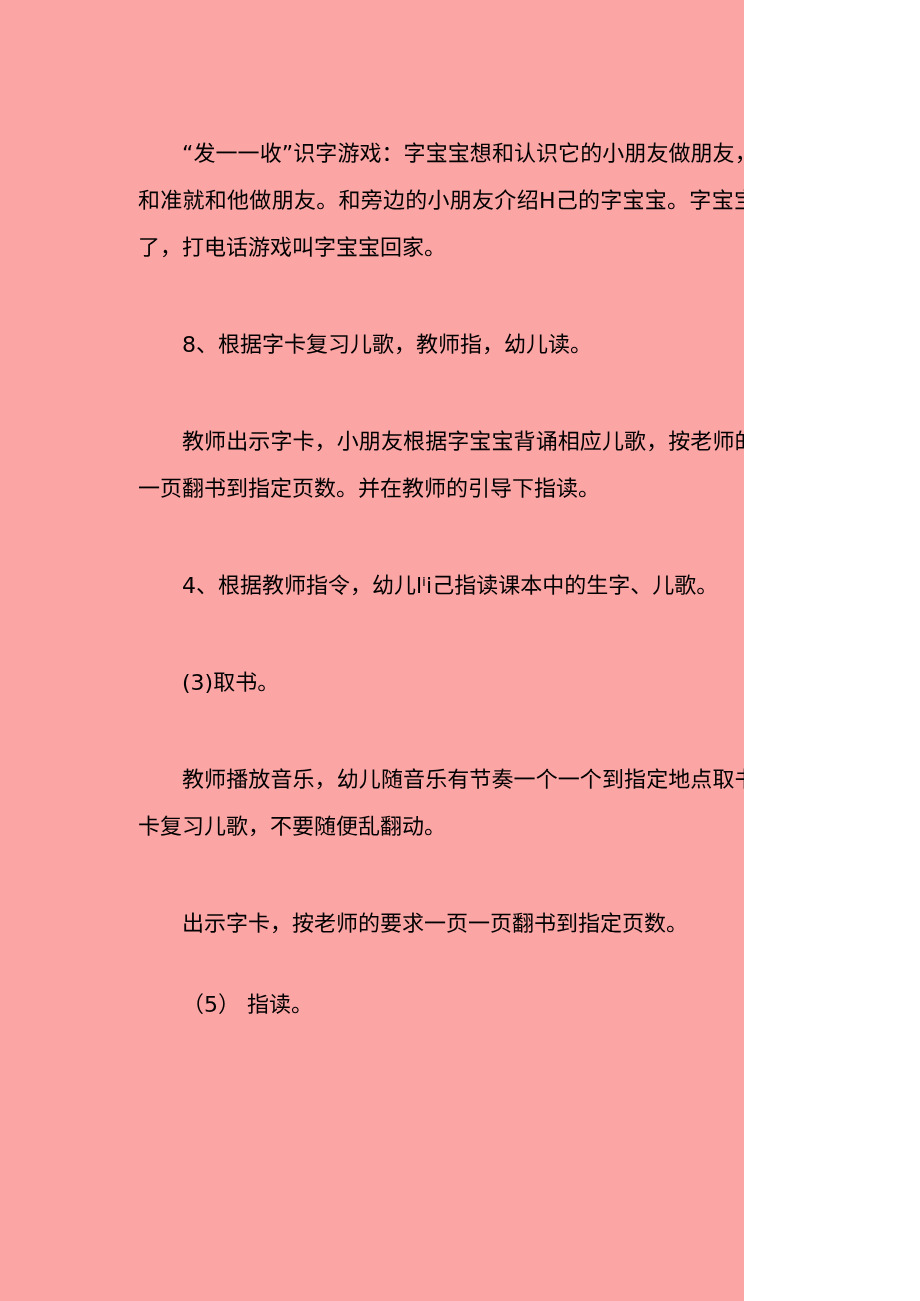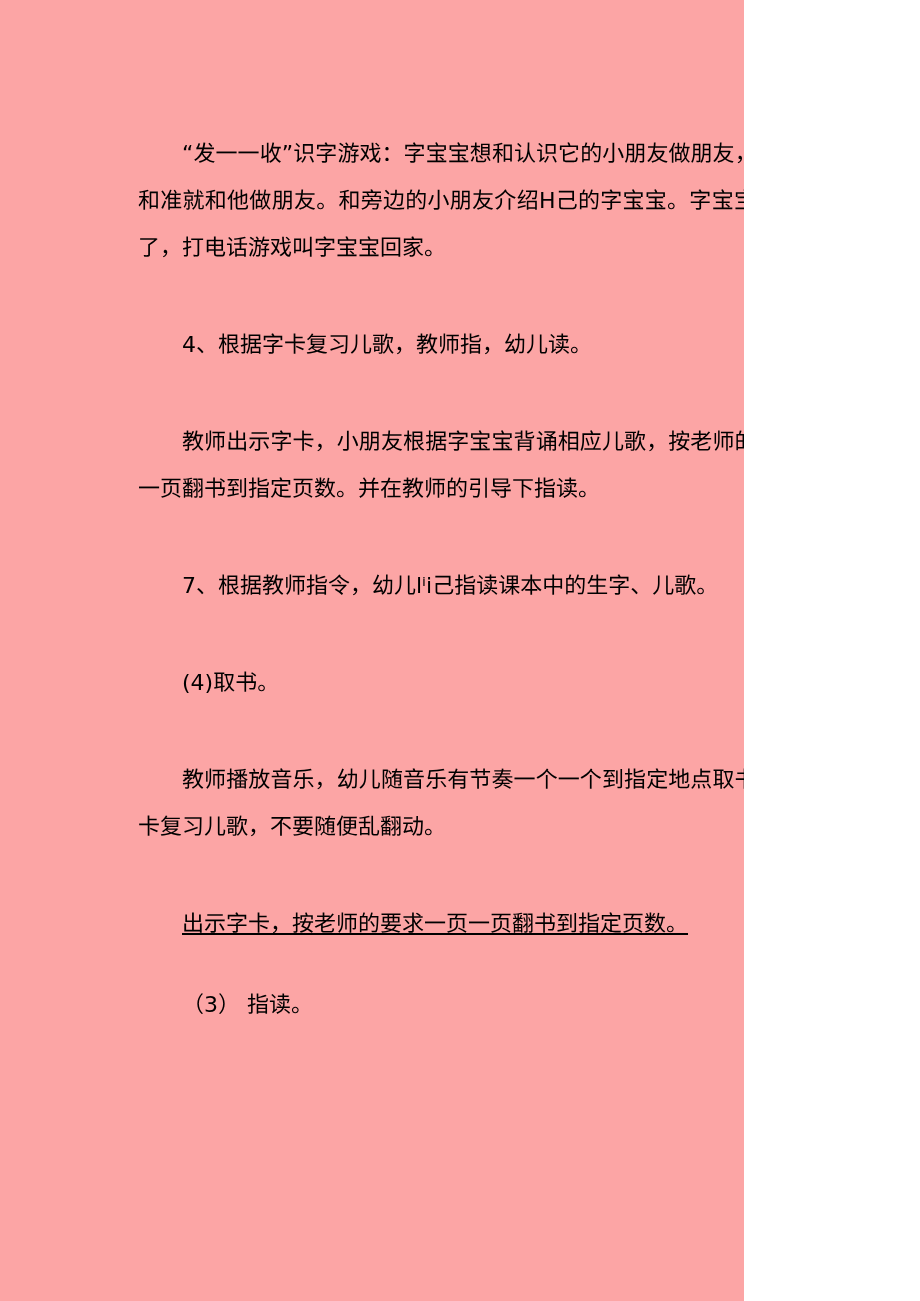--- a/index.html
+++ b/index.html
@@ -26,33 +26,32 @@
     font-size: 22px;
     line-height: 47px;
     color: #000000;
     text-indent: 44px;
     text-align: justify;
     letter-spacing: 0;
     word-break: break-all;
   }
   .para.gap-sm {
     margin-bottom: 34px;
-    text-decoration: underline;
   }
   .para.last {
     margin-bottom: 0;
   }
 </style>
 </head>
 <body>
 
 <div class="page">
   <div class="content">
     <p class="para">“发一一收”识字游戏：字宝宝想和认识它的小朋友做朋友，谁认得快和准就和他做朋友。和旁边的小朋友介绍H己的字宝宝。字宝宝想要休息了，打电话游戏叫字宝宝回家。</p>
-    <p class="para">4、根据字卡复习儿歌，教师指，幼儿读。</p>
+    <p class="para">8、根据字卡复习儿歌，教师指，幼儿读。</p>
     <p class="para">教师出示字卡，小朋友根据字宝宝背诵相应儿歌，按老师的要求一页一页翻书到指定页数。并在教师的引导下指读。</p>
-    <p class="para">7、根据教师指令，幼儿lⁱi己指读课本中的生字、儿歌。</p>
-    <p class="para">(4)取书。</p>
+    <p class="para">4、根据教师指令，幼儿lⁱi己指读课本中的生字、儿歌。</p>
+    <p class="para">(3)取书。</p>
     <p class="para">教师播放音乐，幼儿随音乐有节奏一个一个到指定地点取书，根据字卡复习儿歌，不要随便乱翻动。</p>
     <p class="para gap-sm">出示字卡，按老师的要求一页一页翻书到指定页数。</p>
-    <p class="para last">（3） 指读。</p>
+    <p class="para last">（5） 指读。</p>
   </div>
 </div>
 
 </body></html>

